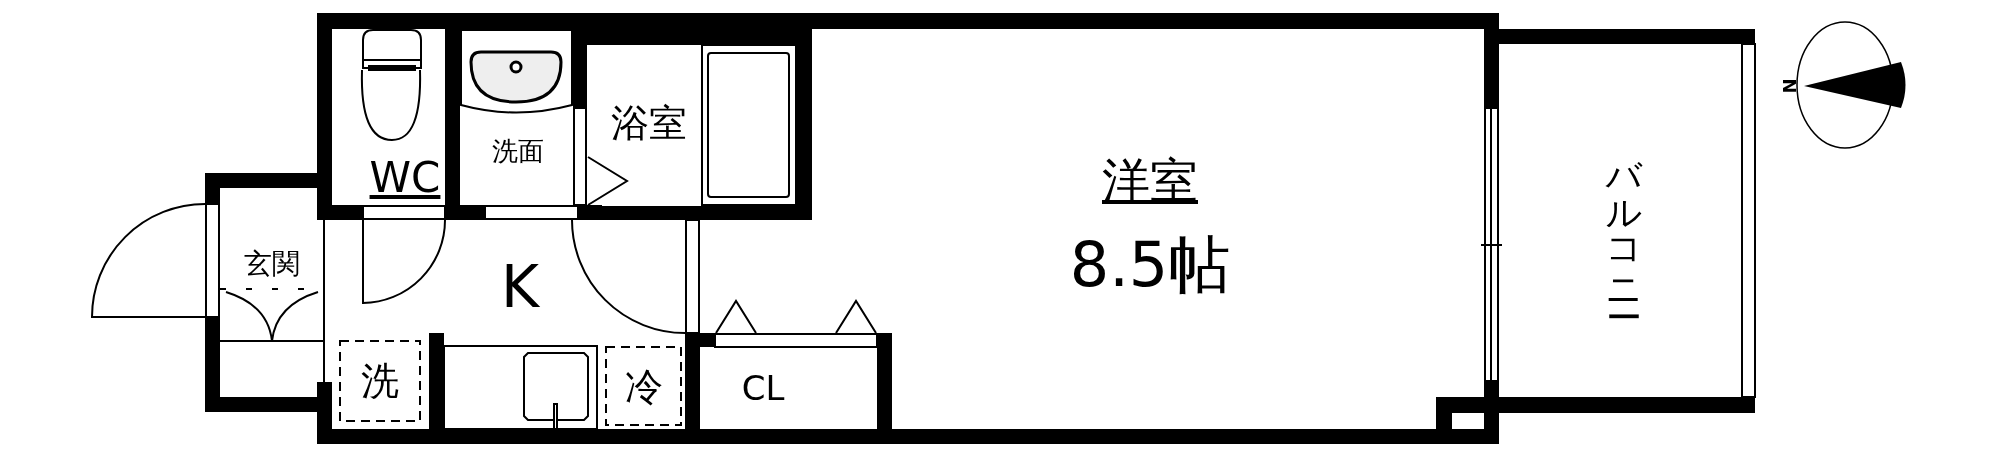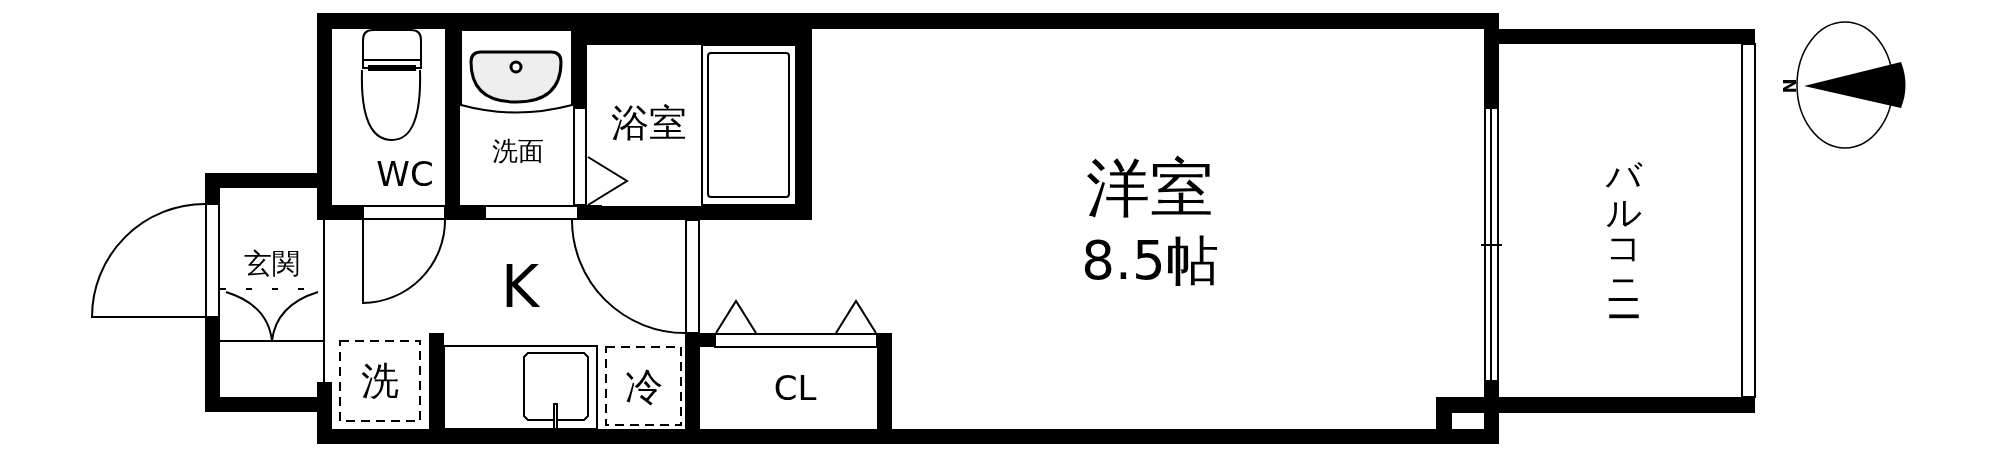--- a/index.html
+++ b/index.html
@@ -141,23 +141,23 @@
     <rect fill="#fff" x="1452" y="413" width="32" height="16"></rect>
   </g>
 
   <g>
     <ellipse cx="1845" cy="85" rx="48" ry="63" fill="#fff" stroke="#000" stroke-width="1.5"></ellipse>
     <path d="M1804 86 L1901 62 A 63 63 0 0 1 1901 108 Z" fill="#000"></path>
     <text class="lbl" x="1791" y="86" font-size="18" font-weight="bold" text-anchor="middle" transform="rotate(-90 1791 86)" dominant-baseline="middle">N</text>
   </g>
 </svg>
 
-<div class="room" style="left:365px; top:157px; width:80px; font-size:34px;">WC</div>
+<div class="room" style="left:365px; top:157px; width:80px; font-size:42px;text-decoration:underline;">WC</div>
 <div class="room" style="left:466px; top:138px; width:104px; font-size:26px;">洗面</div>
 <div class="room" style="left:597px; top:104px; width:104px; font-size:38px;">浴室</div>
 <div class="room" style="left:222px; top:250px; width:100px; font-size:28px;">玄関</div>
 <div class="room" style="left:480px; top:258px; width:80px; font-size:58px;">K</div>
 <div class="room" style="left:345px; top:362px; width:70px; font-size:38px;">洗</div>
 <div class="room" style="left:608px; top:368px; width:72px; font-size:38px;">冷</div>
-<div class="room" style="left:720px; top:371px; width:150px; font-size:34px;">CL</div>
-<div class="room" style="left:1040px; top:156px; width:220px; font-size:64px;">洋室</div>
-<div class="room" style="left:1040px; top:234px; width:220px; font-size:53px;">8.5帖</div>
+<div class="room" style="left:688px; top:371px; width:150px; font-size:34px;">CL</div>
+<div class="room" style="left:1040px; top:156px; width:220px; font-size:48px;text-decoration:underline;">洋室</div>
+<div class="room" style="left:1040px; top:234px; width:220px; font-size:62px;">8.5帖</div>
 <div class="room" style="left:1596px; top:135px; width:48px; font-size:36px; writing-mode: vertical-rl; text-orientation: upright; line-height:1.1;">バルコニー</div>
 
 </body></html>

